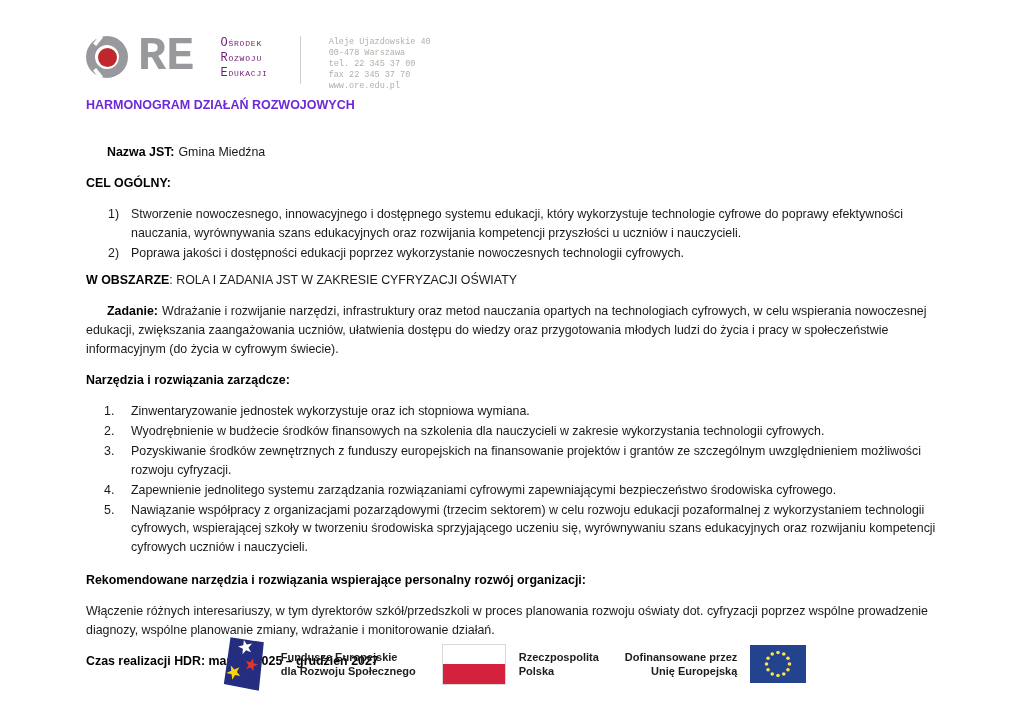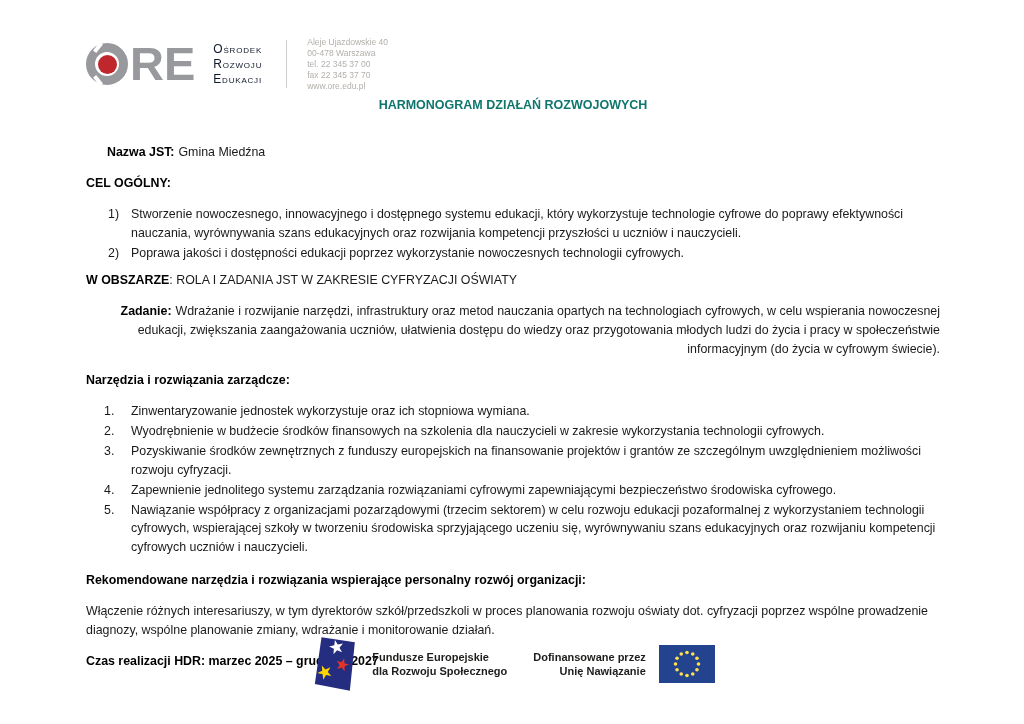--- a/index.html
+++ b/index.html
@@ -4,47 +4,47 @@
 <style>
   html,body{margin:0;padding:0;background:#ffffff;}
   .page{
     width:1024px;height:724px;position:relative;background:#ffffff;
     font-family:"Liberation Sans","DejaVu Sans",sans-serif;
     color:#1a1a1a;overflow:hidden;box-sizing:border-box;
     padding:36px 84px 0 86px;
   }
   
   .header{display:flex;align-items:flex-start;height:54px;}
-  .ore-logo{display:flex;align-items:center;gap:4px;}
+  .ore-logo{display:flex;align-items:flex-start;gap:12px;font-family:Liberation Mono, monospace;}
   .ore-o{width:42px;height:42px;border-radius:50%;border:9px solid #97999c;box-sizing:border-box;position:relative;flex:0 0 auto;}
   .ore-o::before,.ore-o::after{content:"";position:absolute;width:4px;height:11px;background:#fff;}
   .ore-o::before{top:-10px;left:1px;transform:rotate(38deg);}
   .ore-o::after{bottom:-10px;left:1px;transform:rotate(-38deg);}
   .ore-dot{position:absolute;top:50%;left:50%;width:19px;height:19px;margin:-9.5px 0 0 -9.5px;border-radius:50%;background:#c0272d;}
   .ore-re{font-size:47px;font-weight:700;color:#97999c;line-height:42px;letter-spacing:0px;margin-left:-2px;}
-  .ore-org{margin-left:14px;font-variant:small-caps;font-size:12px;line-height:15px;color:#0f172a;letter-spacing:0.8px;}
+  .ore-org{margin-left:14px;font-variant:small-caps;font-size:12px;line-height:15px;color:#701a75;letter-spacing:0.8px;}
   .ore-divider{width:1px;height:48px;background:#cfcecd;margin:0 16px 0 20px;}
   .ore-address{font-size:8.5px;line-height:11px;color:#b3afab;padding-top:1px;}
   
-  .title{margin-top:8px;text-align:center;font-size:12.5px;font-weight:700;color:#0f766e;}
+  .title{margin-top:8px;text-align:left;font-size:12.5px;font-weight:700;color:#6d28d9;}
   
   .para{font-size:12.4px;line-height:1.52;}
   .b{font-weight:700;color:#000;}
   .b.sp{margin-right:4px;padding-left:21px;}
   .p-nazwa{margin-top:31px;}
   .p-cel{margin-top:4px;}
   .list{margin-top:7px;}
   .li{display:flex;margin-bottom:1px;}
   .list-cel{padding-left:22px;}
   .list-narz{padding-left:18px;margin-top:3px;}
   .li .marker{flex:0 0 23px;}
   .list-narz .li .marker{flex:0 0 27px;}
   .li .li-text{flex:1 1 auto;}
   .p-obszar{margin-top:8px;}
-  .p-zadanie{margin-top:8px;text-align:right;}
+  .p-zadanie{margin-top:8px;}
   .p-narzedzia{margin-top:8px;}
   .p-rekom{margin-top:14px;}
   .p-wlacz{margin-top:12px;}
   .p-czas{margin-top:12px;}
   
   .footer{position:absolute;left:0;right:0;bottom:26px;display:flex;justify-content:center;align-items:center;gap:26px;}
   .logo-group{display:flex;align-items:center;gap:13px;}
   .logo-text{font-size:11px;line-height:1.3;font-weight:700;color:#1d1d1b;}
   .logo-text.right{text-align:right;}
   .fe-flag{width:50px;height:68px;display:block;}
@@ -149,25 +149,35 @@
         <use href="#fe-star" transform="translate(33,16) scale(1.0) rotate(-12)" fill="#ffffff"></use>
         <use href="#fe-star" transform="translate(40,37) scale(0.9) rotate(16)" fill="#e63329"></use>
         <use href="#fe-star" transform="translate(19,46) scale(1.0) rotate(-24)" fill="#ffd500"></use>
       </svg>
       <div class="logo-text">
         <div>Fundusze Europejskie</div>
         <div>dla Rozwoju Społecznego</div>
       </div>
     </div>
 
+    <div class="logo-group">
+      <div class="pl-flag">
+        <div class="pl-top"></div>
+        <div class="pl-bottom"></div>
+      </div>
+      <div class="logo-text">
+        <div>Rzeczpospolita</div>
+        <div>Polska</div>
+      </div>
+    </div>
 
     <div class="logo-group">
       <div class="logo-text right">
         <div>Dofinansowane przez</div>
-        <div>Unię Nawiązanie</div>
+        <div>Unię Europejską</div>
       </div>
       <svg class="eu-flag" viewBox="0 0 56 38" aria-hidden="true">
         <rect x="0" y="0" width="56" height="38" fill="#24438f"></rect>
         <g fill="#ffe14d">
           <circle cx="28" cy="7.5" r="1.8"></circle>
             <circle cx="33.75" cy="9.04" r="1.8"></circle>
           <circle cx="37.96" cy="13.25" r="1.8"></circle>
             <circle cx="39.5" cy="19" r="1.8"></circle>
           <circle cx="37.96" cy="24.75" r="1.8"></circle>
             <circle cx="33.75" cy="28.96" r="1.8"></circle>

